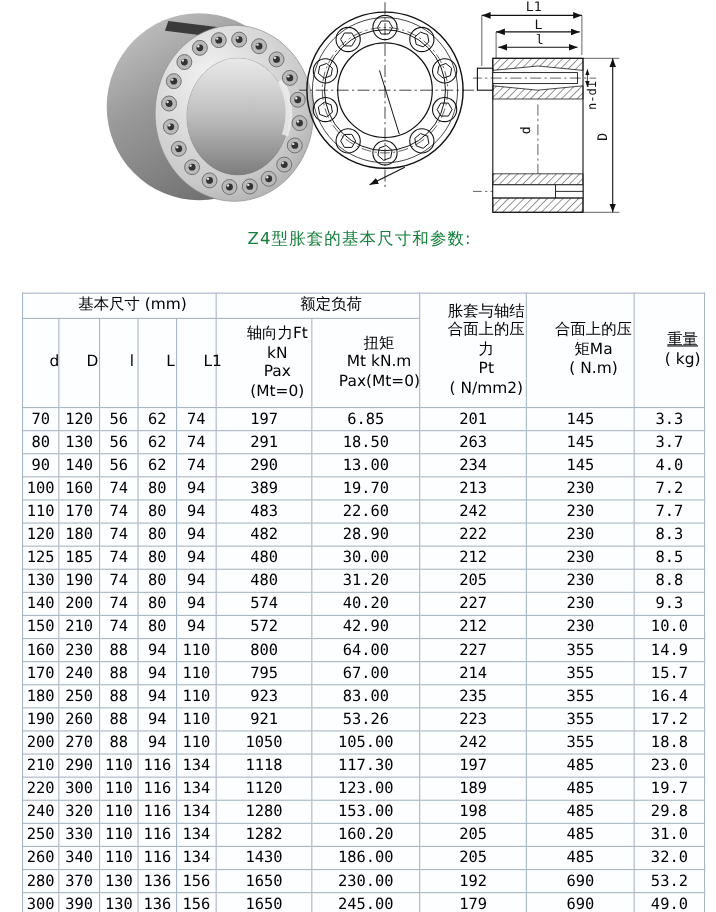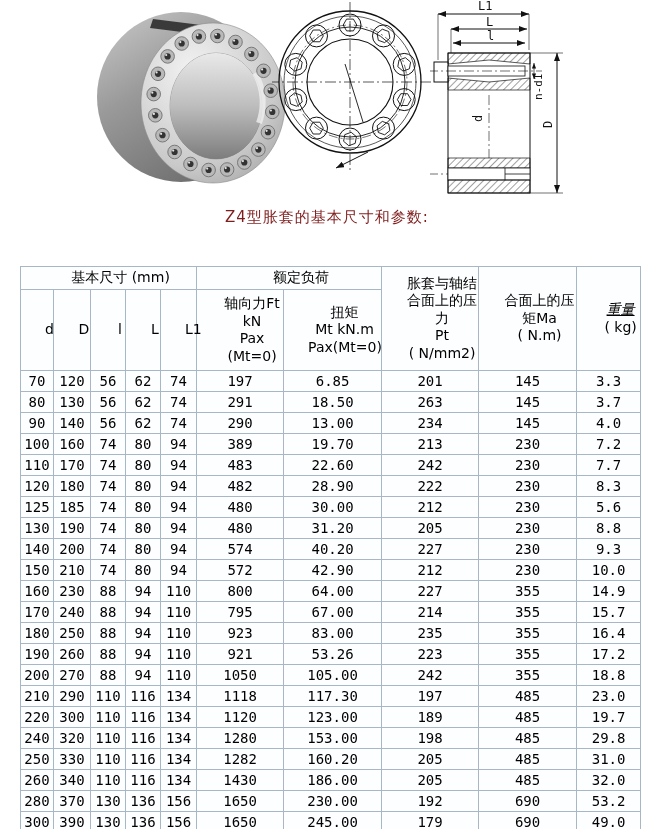--- a/index.html
+++ b/index.html
@@ -1,32 +1,32 @@
 <!DOCTYPE html>
 <html><head>
 <meta charset="utf-8">
 <style>
   html,body{margin:0;padding:0;background:#ffffff;}
   .page{position:relative;width:651px;height:829px;background:#ffffff;overflow:hidden;
         font-family:"DejaVu Sans",sans-serif;color:#000;}
   .figures{position:absolute;left:0;top:0;width:651px;height:208px;}
   .fig{position:absolute;}
-  .caption{position:absolute;left:225px;top:208px;font-size:15px;color:#7f1d1d;
+  .caption{position:absolute;left:225px;top:208px;font-size:15px;color:#15803d;
            font-family:"DejaVu Sans",sans-serif;letter-spacing:1px;}
   table.params{position:absolute;left:20px;top:266px;width:620px;
                border-collapse:collapse;table-layout:fixed;background:#fdfeff;
                border:1px solid #8fa0b0;border-bottom:3px solid #3c434d;}
   table.params th,table.params td{border:1px solid #a9b6c4;text-align:center;
                vertical-align:middle;padding:0;font-weight:normal;color:#000;}
   table.params th{font-size:14px;font-family:"DejaVu Sans",sans-serif;line-height:1.25;padding-left:24px;}
   table.params td{height:20px;font-size:14px;font-family:"DejaVu Sans Mono","Liberation Mono",monospace;}
   tr.hrow1 th{height:22px;}
   tr.hrow2 th{height:80px;}
   .multi{white-space:pre-line;}
-  .wtitle{display:block;text-decoration:underline;font-style:italic;}
+  .wtitle{display:block;text-decoration:underline;}
   .wunit{display:block;}
   svg text{font-family:"DejaVu Sans Mono","Liberation Mono",monospace;fill:#111;}
 </style>
 </head>
 <body>
 
 <div class="page">
 
   <div class="figures">
 
@@ -327,21 +327,21 @@
         <tr>
           <td>125</td>
           <td>185</td>
           <td>74</td>
           <td>80</td>
           <td>94</td>
           <td>480</td>
           <td>30.00</td>
           <td>212</td>
           <td>230</td>
-          <td>5.6</td>
+          <td>8.5</td>
         </tr>
         <tr>
           <td>130</td>
           <td>190</td>
           <td>74</td>
           <td>80</td>
           <td>94</td>
           <td>480</td>
           <td>31.20</td>
           <td>205</td>

